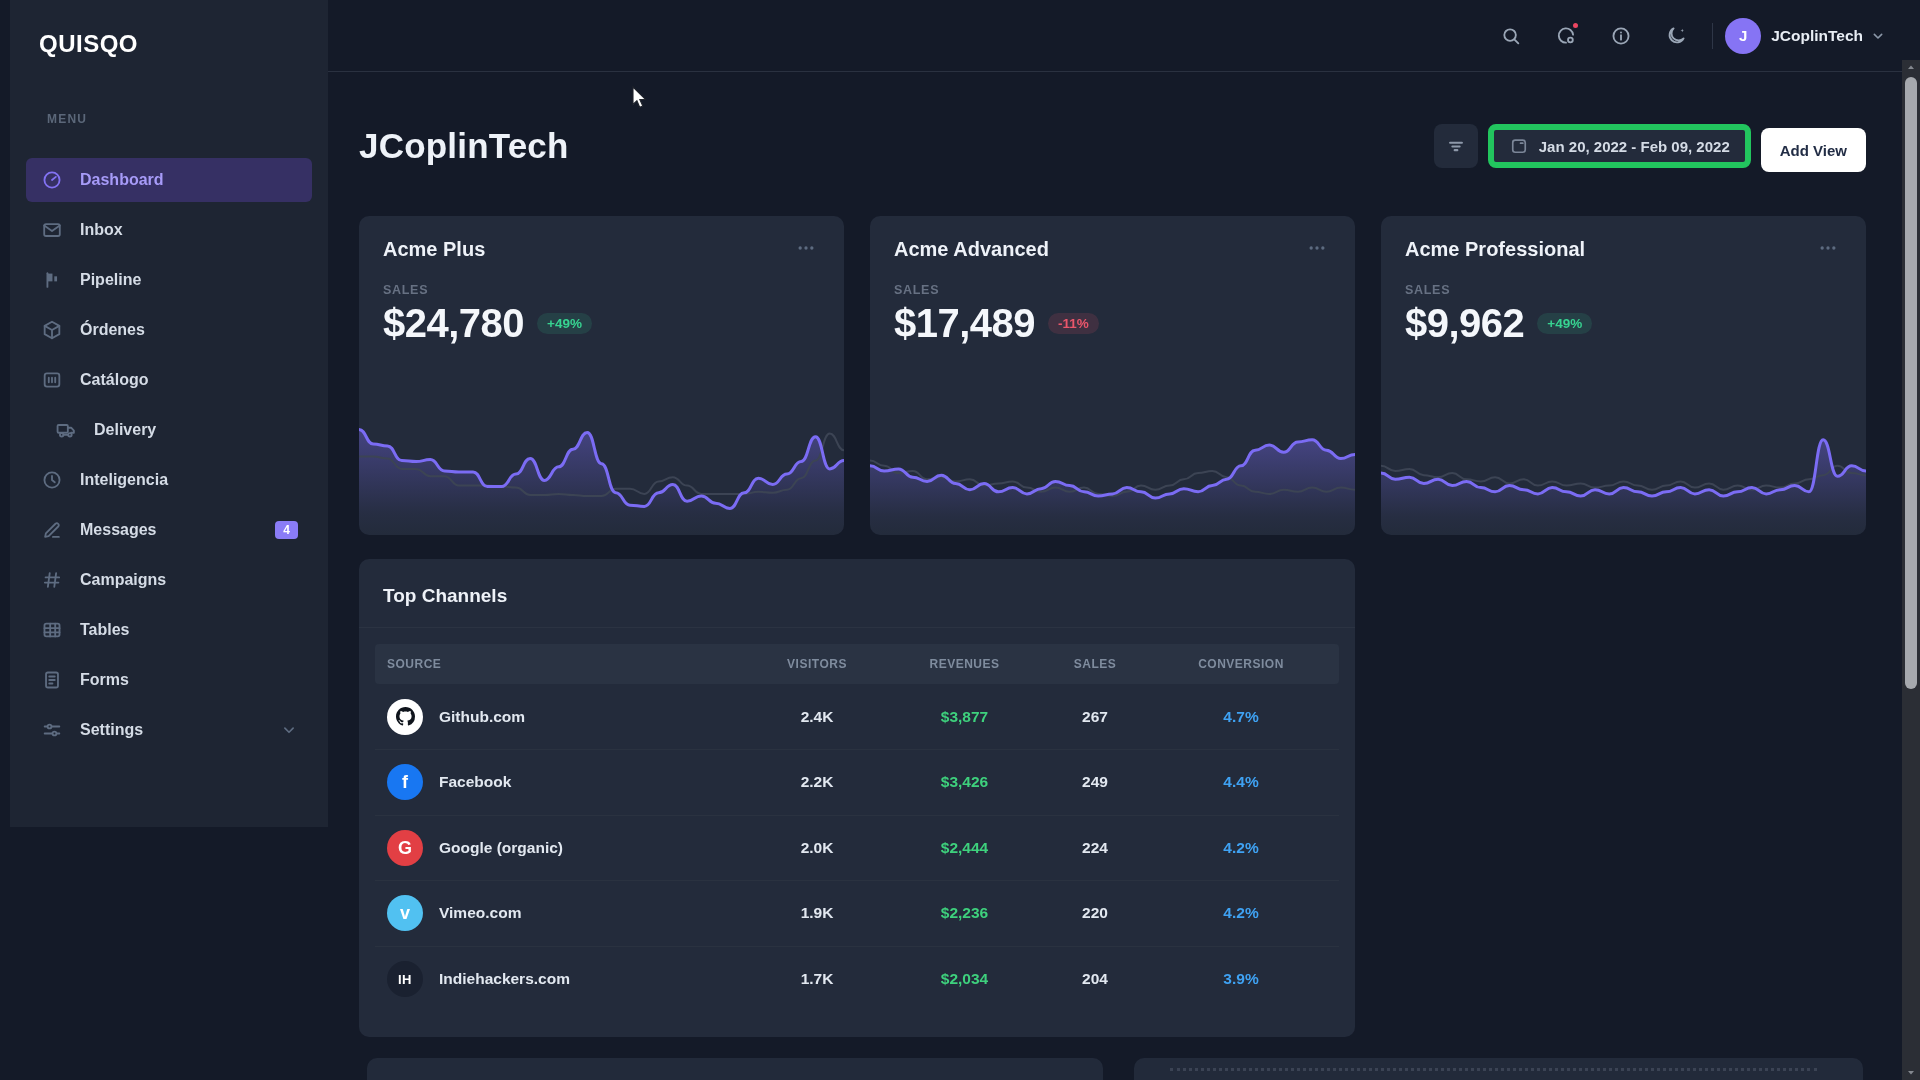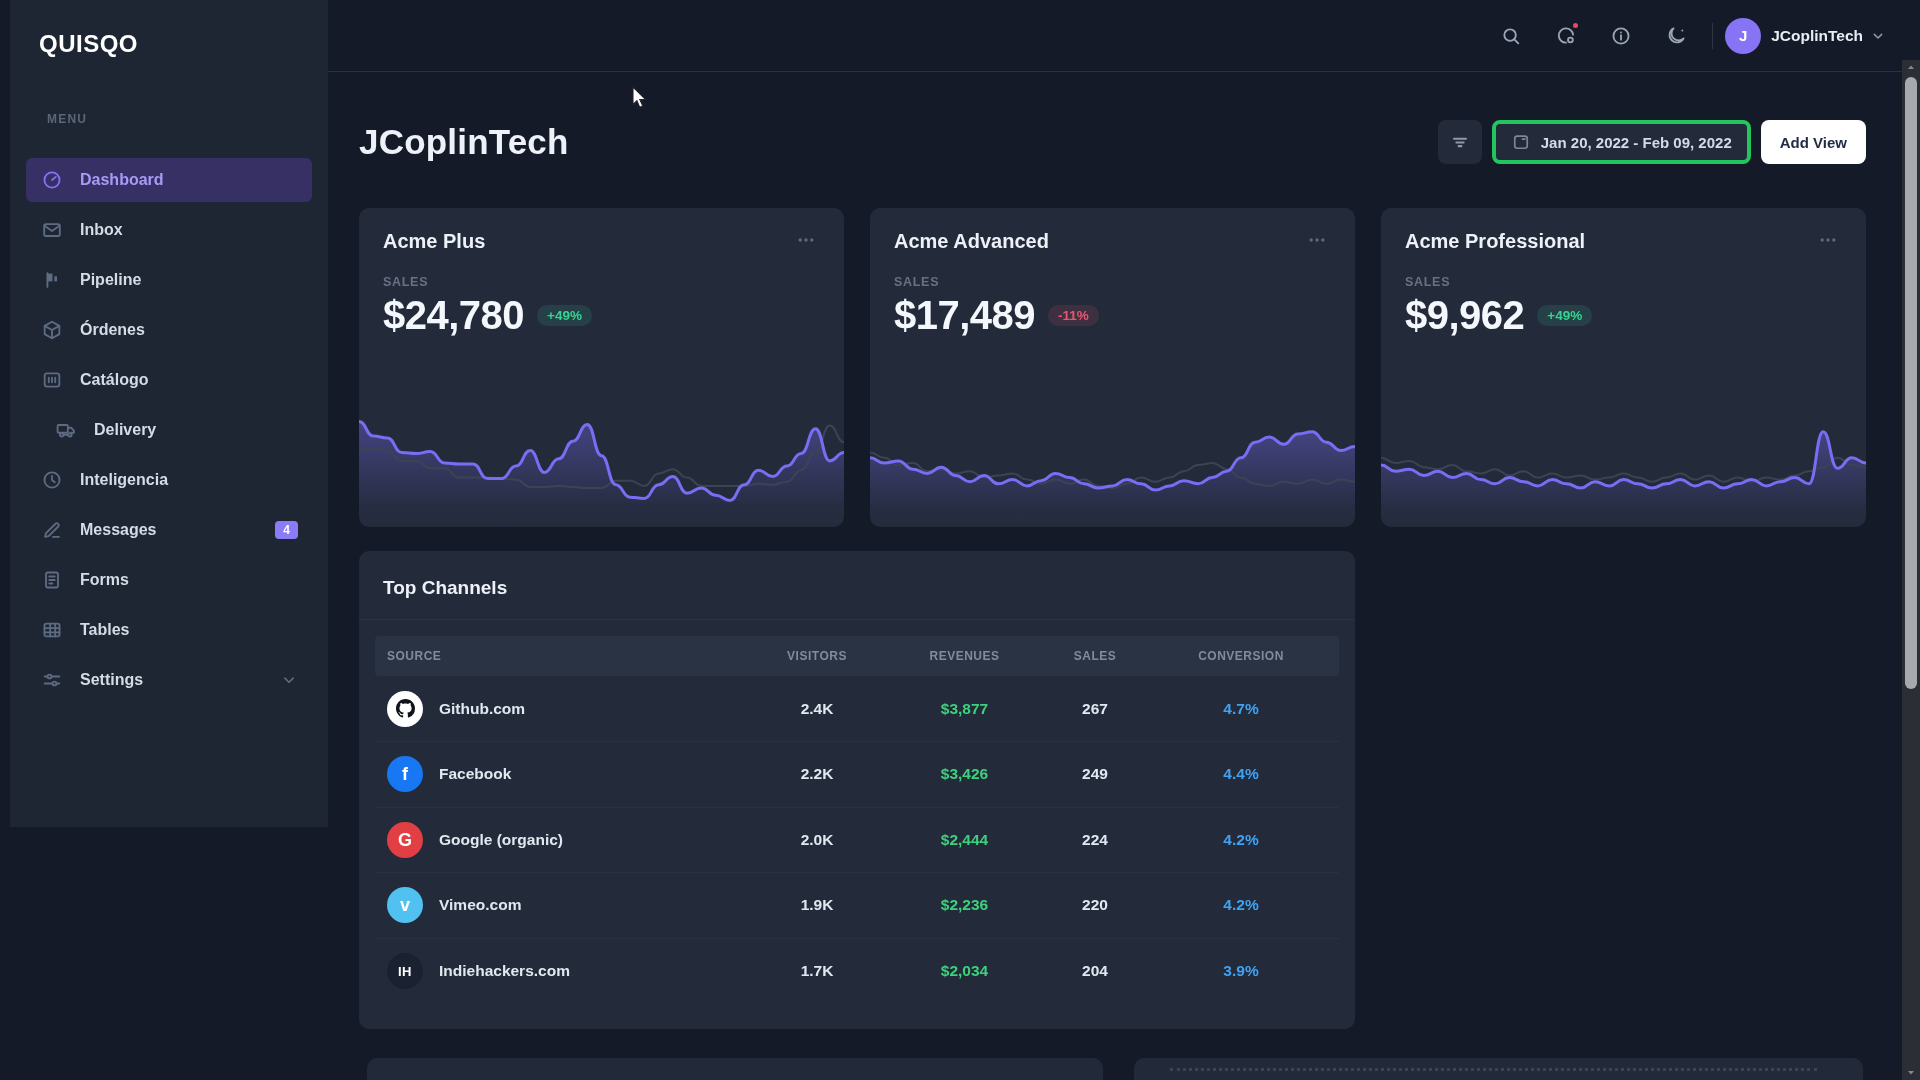--- a/index.html
+++ b/index.html
@@ -35,26 +35,26 @@
             display:flex; align-items:center; justify-content:center; }
   .user-name { margin-left:10px; color:#e8edf4; font-weight:700; font-size:15.5px; }
   .user-chev { margin-left:7px; color:#8b97a8; width:16px; height:16px; }
   
   .content { position:absolute; left:318px; top:72px; right:18px; bottom:0; padding:48px 36px 0 41px; overflow:hidden; }
   .page-head { display:flex; justify-content:space-between; align-items:center; margin-bottom:44px; }
   .page-title { font-size:35px; font-weight:800; color:#eef2f8; letter-spacing:.2px; }
   .actions { display:flex; gap:10px; align-items:center; }
   .filter-btn { width:44px; height:44px; border-radius:8px; background:#232b3b; color:#8e99aa; border:none;
                 display:flex; align-items:center; justify-content:center; cursor:pointer; }
-  .date-btn { height:44px; border-radius:8px; background:#232b3b; border:4px solid #22c55e; color:#d4dbe5;
+  .date-btn { height:44px; border-radius:8px; background:#232b3b; border:6px solid #22c55e; color:#d4dbe5;
               font-size:15px; font-weight:600; display:flex; align-items:center; gap:10px; padding:0 15px; cursor:pointer;
               font-family:inherit; }
   .date-btn .ico { color:#7b8698; width:20px; height:20px; }
   .add-view-btn { height:44px; border-radius:8px; background:#ffffff; color:#222d45; font-size:15px; font-weight:700;
-                  padding:0 19px; border:none; cursor:pointer; font-family:inherit; }
+                  padding:0 19px; border:none; cursor:pointer; font-family:inherit;margin-top:8px; }
   .grid { display:grid; grid-template-columns:repeat(3,1fr); gap:26px; }
   .stat-card { background:#232b3b; border-radius:10px; height:319px; position:relative; overflow:hidden; }
   .stat-pad { padding:22px 24px 0; }
   .stat-title-row { display:flex; justify-content:space-between; align-items:flex-start; }
   .stat-title { font-size:20px; font-weight:700; color:#eef2f8; }
   .menu-dots { color:#5d6b80; background:transparent; border:none; cursor:pointer; width:28px; height:20px; }
   .metric-label { margin-top:22px; font-size:12.5px; font-weight:700; color:#677183; letter-spacing:.7px; }
   .value-row { display:flex; align-items:center; gap:13px; margin-top:4px; }
   .value { font-size:40px; font-weight:800; color:#f4f7fb; letter-spacing:-.5px; }
   .delta { font-size:13.5px; font-weight:700; padding:4px 10px; border-radius:999px; line-height:1; }
@@ -175,34 +175,42 @@
             <path d="M4.5 19.5l.8-3.8L15.8 5.2a2 2 0 0 1 2.9 0l.1.1a2 2 0 0 1 0 2.9L8.3 18.7l-3.8.8z"></path>
             <path d="M13 19.5h6.5"></path>
           </svg>
         </span>
         <span class="lbl">Messages</span>
         <span class="badge">4</span>
       </div>
       <div class="nav-item">
         <span class="ico">
           <svg viewBox="0 0 24 24" width="22" height="22" fill="none" stroke="currentColor" stroke-width="2" stroke-linecap="round" stroke-linejoin="round">
+            <path d="M9.5 4.5L7.5 19.5M16.5 4.5l-2 15M5 9.2h14.8M4.2 14.8H19"></path>
+          </svg>
+        </span>
+        <span class="lbl">Campaigns</span>
+      </div>
+      <div class="nav-item">
+        <span class="ico">
+          <svg viewBox="0 0 24 24" width="22" height="22" fill="none" stroke="currentColor" stroke-width="2" stroke-linecap="round" stroke-linejoin="round">
+            <rect x="3.8" y="5" width="16.4" height="14" rx="2"></rect>
+            <path d="M3.8 10h16.4M3.8 14.5h16.4M10 5v14M15.5 5v14"></path>
+          </svg>
+        </span>
+        <span class="lbl">Tables</span>
+      </div>
+      <div class="nav-item">
+        <span class="ico">
+          <svg viewBox="0 0 24 24" width="22" height="22" fill="none" stroke="currentColor" stroke-width="2" stroke-linecap="round" stroke-linejoin="round">
             <rect x="5.5" y="3.8" width="13" height="16.4" rx="2"></rect>
             <path d="M9 8.2h6M9 12h6M9 15.8h3.5"></path>
           </svg>
         </span>
         <span class="lbl">Forms</span>
-      </div>
-      <div class="nav-item">
-        <span class="ico">
-          <svg viewBox="0 0 24 24" width="22" height="22" fill="none" stroke="currentColor" stroke-width="2" stroke-linecap="round" stroke-linejoin="round">
-            <rect x="3.8" y="5" width="16.4" height="14" rx="2"></rect>
-            <path d="M3.8 10h16.4M3.8 14.5h16.4M10 5v14M15.5 5v14"></path>
-          </svg>
-        </span>
-        <span class="lbl">Tables</span>
       </div>
       <div class="nav-item">
         <span class="ico">
           <svg viewBox="0 0 24 24" width="22" height="22" fill="none" stroke="currentColor" stroke-width="2" stroke-linecap="round" stroke-linejoin="round">
             <path d="M4 8.2h16M4 15.8h16"></path>
             <circle cx="9.3" cy="8.2" r="2.1" fill="#1e2533"></circle>
             <circle cx="14.7" cy="15.8" r="2.1" fill="#1e2533"></circle>
           </svg>
         </span>
         <span class="lbl">Settings</span>

